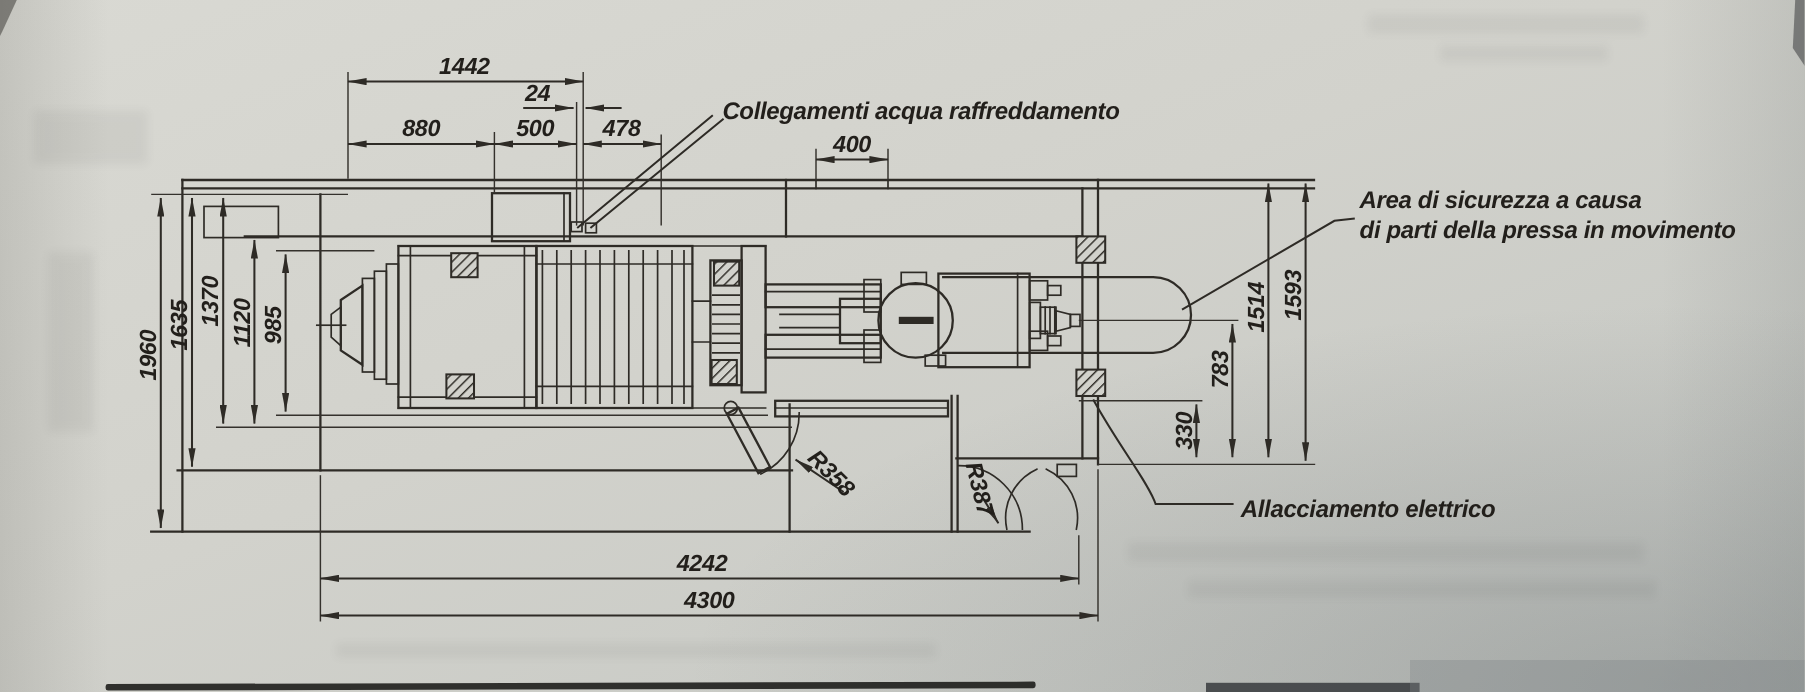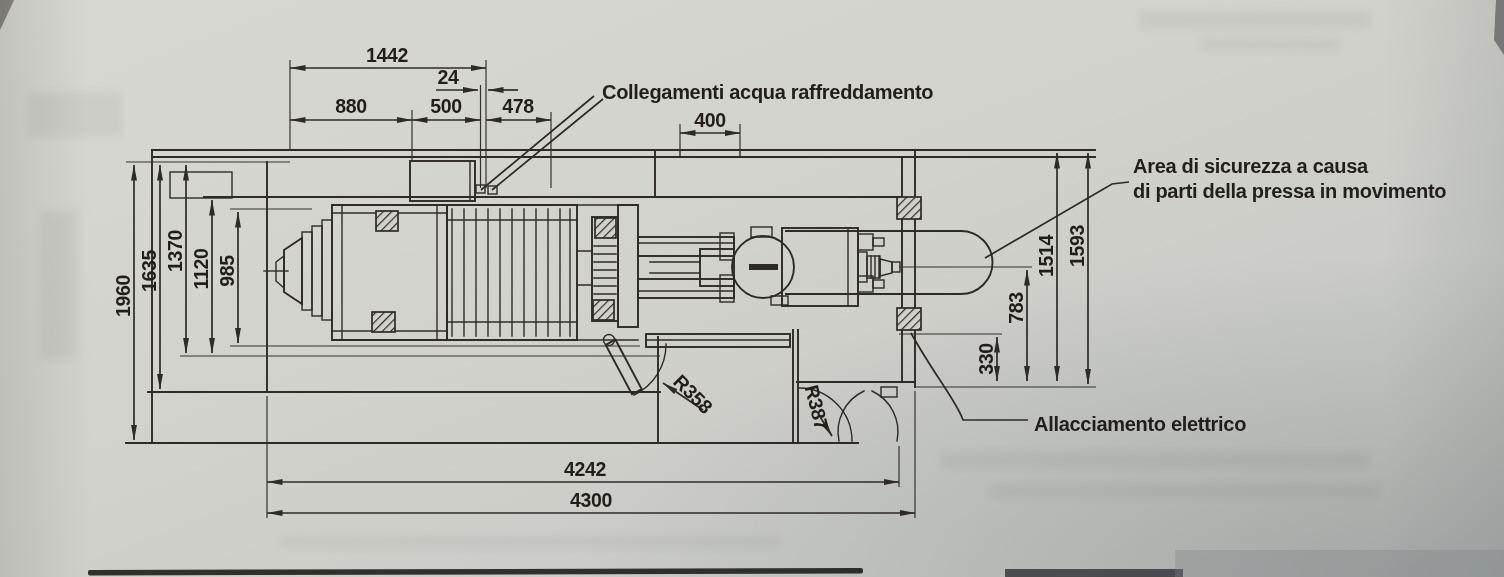--- a/index.html
+++ b/index.html
@@ -1,16 +1,16 @@
 <!DOCTYPE html>
 <html><head>
 <meta charset="utf-8">
 <style>
   html,body{margin:0;padding:0;background:#9a9a96;}
-  .page{position:relative;width:1504px;height:577px;overflow:hidden;background:#d2d2cc;}
+  .page{position:relative;width:1504px;height:577px;overflow:hidden;background:#d2d2cc;font-style:italic;}
   svg{position:absolute;inset:0;display:block;}
   text{font-family:"Liberation Sans","DejaVu Sans",sans-serif;font-weight:700;fill:#221f1b;letter-spacing:-0.3px;}
   .dimtxt{font-size:19.5px;text-anchor:middle;}
   .callout{font-size:20px;text-anchor:start;}
   .mk{stroke:#2e2b26;stroke-width:1.9;fill:none;stroke-linecap:square;}
   .mk2{stroke:#2e2b26;stroke-width:1.4;fill:none;stroke-linecap:square;}
   .solid{fill:#2e2b26;stroke:none;}
   .ext{stroke:#34312c;stroke-width:1.2;fill:none;}
   .dim{stroke:#2e2b26;stroke-width:1.7;fill:none;marker-start:url(#arr);marker-end:url(#arr);}
   .ldr{stroke:#2e2b26;stroke-width:1.7;fill:none;}

